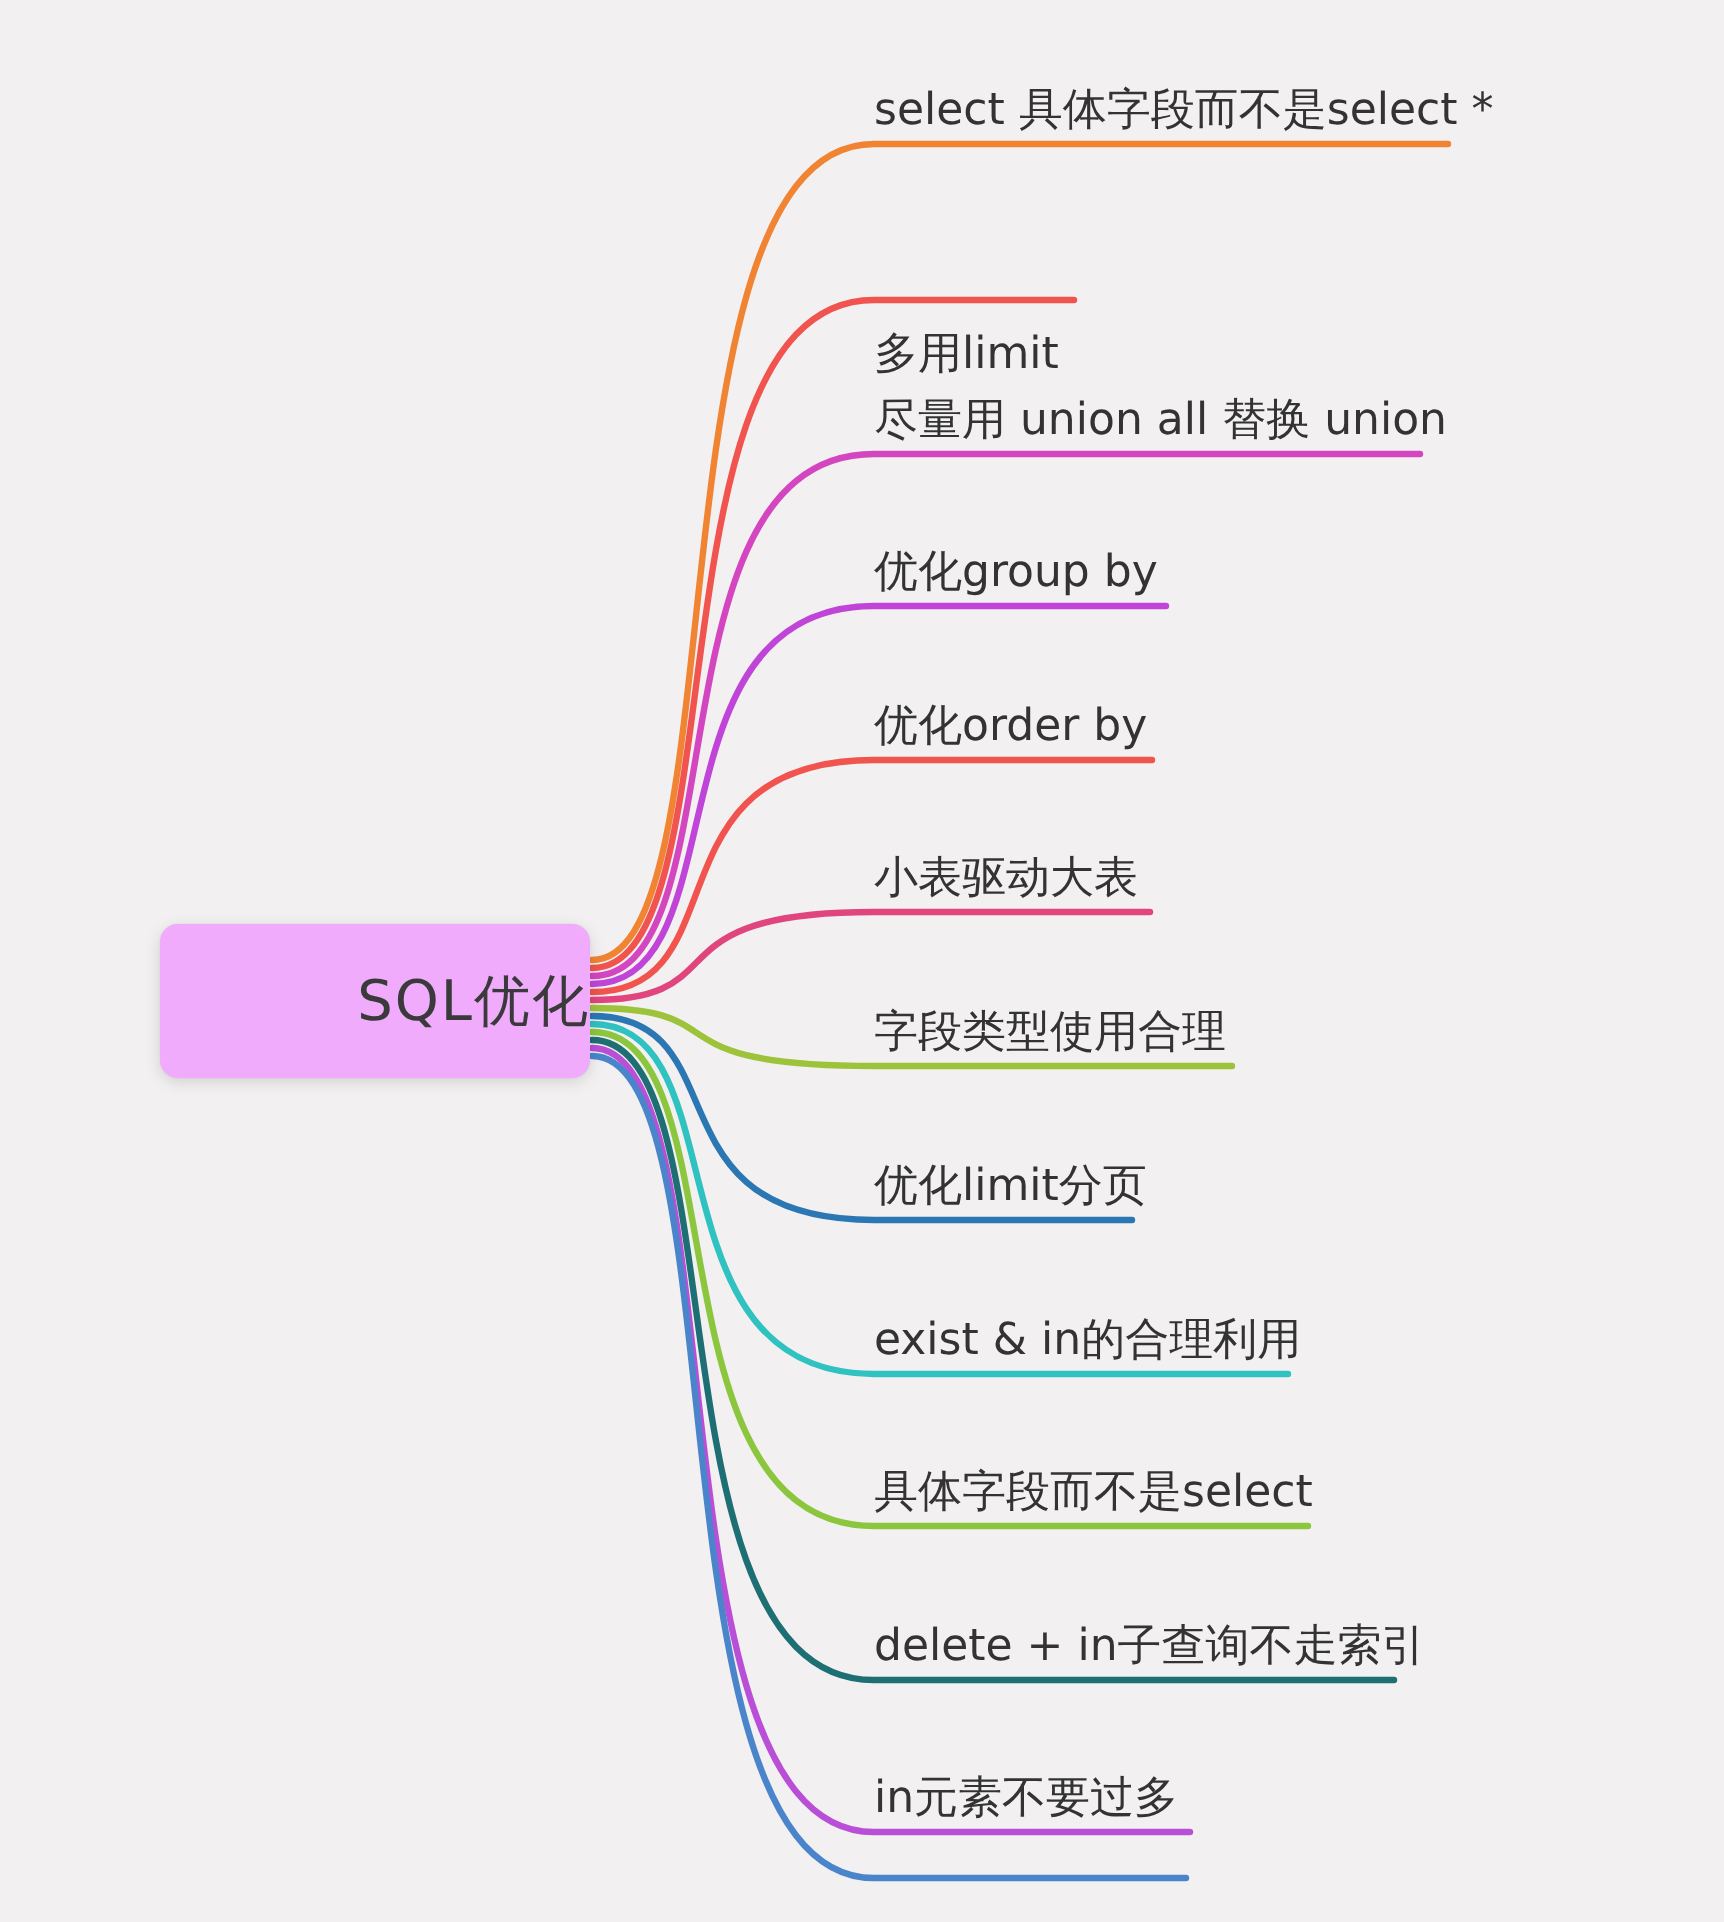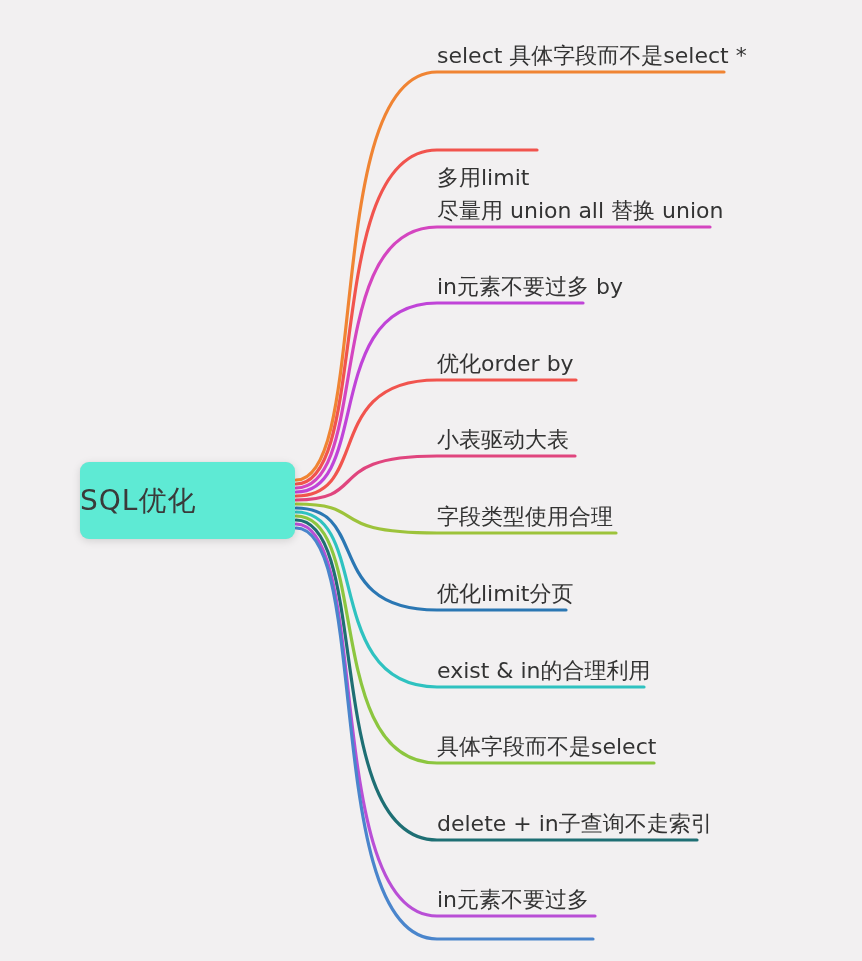--- a/index.html
+++ b/index.html
@@ -19,22 +19,22 @@
     position: absolute;
     left: 0;
     top: 0;
     width: 862px;
     height: 961px;
   }
   .root-node {
     position: absolute;
     display: flex;
     align-items: center;
-    justify-content: flex-start;
-    background: #5eead4;
+    justify-content: flex-end;
+    background: #f0abfc;
     border-radius: 9px;
     box-shadow: 0 2px 8px rgba(0,0,0,0.13), 0 0 1px rgba(0,0,0,0.08);
     color: #3a3a3a;
     font-size: 28px;
     letter-spacing: 1px;
     cursor: pointer;
     z-index: 2;
   }
   .branch-label {
     position: absolute;
@@ -67,21 +67,21 @@
     </svg>
 
   <div class="root-node" style="left: 80px; top: 462px; width: 215px; height: 77px;">
     <span>SQL优化</span>
   </div>
 
   <div>
       <div class="branch-label" style="left: 437px; top: 45px;">select 具体字段而不是select *</div>
       <div class="branch-label" style="left: 437px; top: 123px; margin-top: 44px;">多用limit</div>
       <div class="branch-label" style="left: 437px; top: 200px;">尽量用 union all 替换 union</div>
-      <div class="branch-label" style="left: 437px; top: 276px;">in元素不要过多 by</div>
+      <div class="branch-label" style="left: 437px; top: 276px;">优化group by</div>
       <div class="branch-label" style="left: 437px; top: 353px;">优化order by</div>
       <div class="branch-label" style="left: 437px; top: 429px;">小表驱动大表</div>
       <div class="branch-label" style="left: 437px; top: 506px;">字段类型使用合理</div>
       <div class="branch-label" style="left: 437px; top: 583px;">优化limit分页</div>
       <div class="branch-label" style="left: 437px; top: 660px;">exist &amp; in的合理利用</div>
       <div class="branch-label" style="left: 437px; top: 736px;">具体字段而不是select</div>
       <div class="branch-label" style="left: 437px; top: 813px;">delete + in子查询不走索引</div>
       <div class="branch-label" style="left: 437px; top: 889px;">in元素不要过多</div>
     </div>
 </div>

